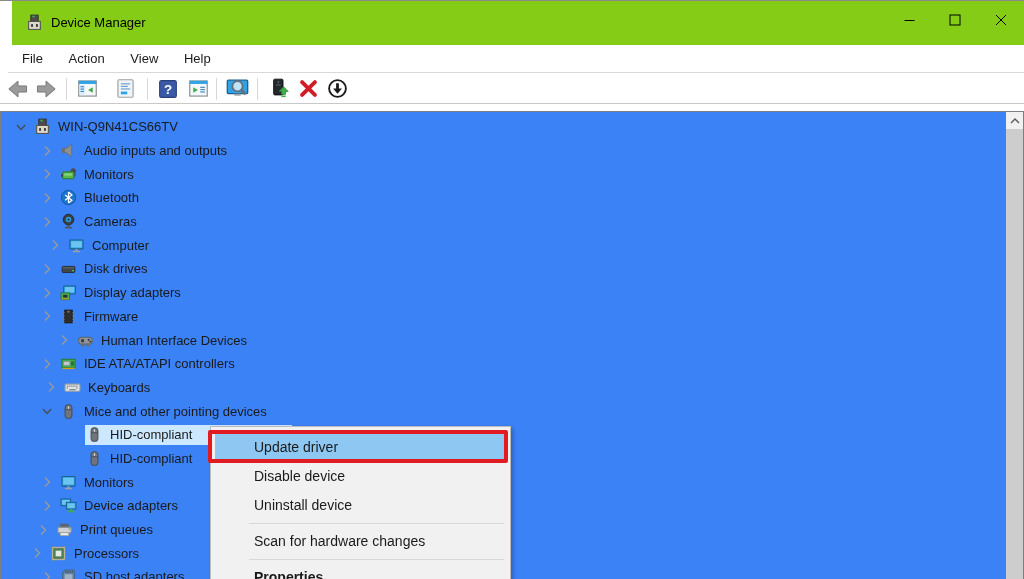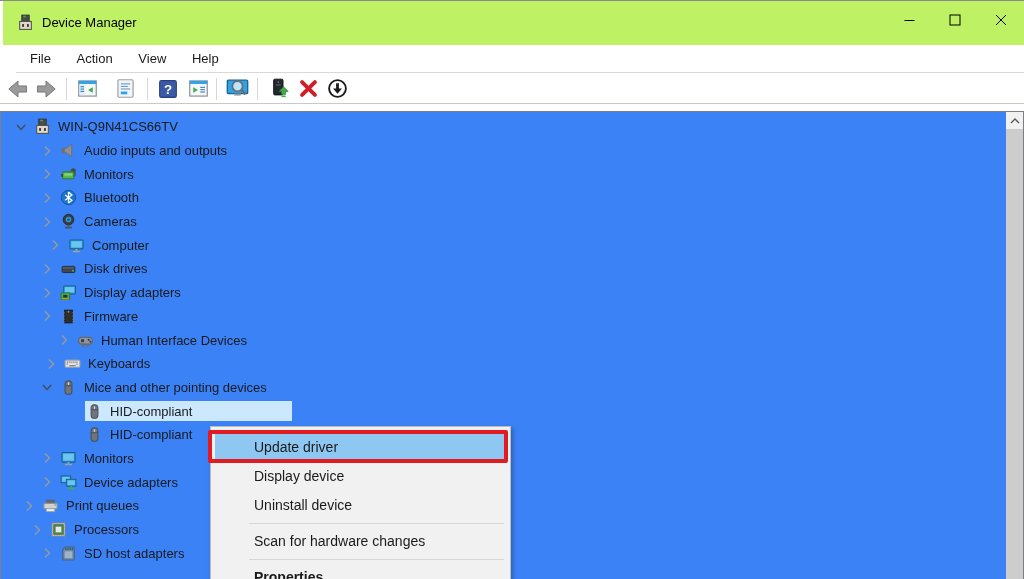--- a/index.html
+++ b/index.html
@@ -3,27 +3,27 @@
 <meta charset="utf-8">
 <style>
   * { box-sizing: border-box; }
   html,body { margin:0; padding:0; background:#fff; }
   .window {
     position:relative; width:1024px; height:579px; background:#fff;
     font-family:"Liberation Sans", sans-serif; overflow:hidden;
     border-top:1px solid #8a8a8a;
   }
   
-  .titlebar { position:absolute; left:3px; top:0; right:0; height:44px; background:#bef264; }
+  .titlebar { position:absolute; left:12px; top:0; right:0; height:44px; background:#84cc16; }
   .app-icon { position:absolute; left:14px; top:13px; width:17px; height:17px; }
   .title-text { position:absolute; left:39px; top:14px; font-size:13px; color:#000; }
   .caption-btns { position:absolute; right:0; top:0; height:38px; display:flex; }
   .cap-btn { width:46px; height:38px; display:flex; align-items:center; justify-content:center; }
   
-  .menubar { position:absolute; left:16px; top:44px; right:0; height:28px; background:#fff;
+  .menubar { position:absolute; left:8px; top:44px; right:0; height:28px; background:#fff;
              border-bottom:1px solid #d9d9d9; font-size:13px; color:#1a1a1a; }
   .menu-item { display:inline-block; padding:6px 11px 0 11px; }
   .menu-item:first-child { margin-left:3px; }
   
   .toolbar { position:absolute; left:0; top:73px; right:0; height:30px; background:#fff;
              border-bottom:1px solid #c9c9c9; display:flex; align-items:center; }
   .tb-btn { width:24px; height:24px; display:flex; align-items:center; justify-content:center; }
   .tb-sep { width:1px; height:22px; background:#d8d8d8; }
   .ml4{margin-left:4px} .ml5{margin-left:5px} .ml6{margin-left:6px} .ml8{margin-left:8px} .ml10{margin-left:10px} .ml14{margin-left:14px} .mr8{margin-right:8px} .mr9{margin-right:9px}
   
@@ -491,20 +491,35 @@
     </span>
     <span class="row-core">
       <span class="tree-icon">
               <svg viewBox="0 0 16 16">
                 <use href="#ic-hid"></use>
               </svg>
             </span>
       <span class="tree-label">Human Interface Devices</span>
     </span>
   </div>
+        <div class="tree-row" style="padding-left: 34px;">
+    <span class="chev">
+      <svg width="14" height="14" viewBox="0 0 14 14">
+              <polyline class="chev-line" fill="none" stroke-width="1.3" points="5,2.5 9.5,7 5,11.5" stroke="#9b9b9b"></polyline>
+            </svg>
+    </span>
+    <span class="row-core">
+      <span class="tree-icon">
+              <svg viewBox="0 0 16 16">
+                <use href="#ic-ide"></use>
+              </svg>
+            </span>
+      <span class="tree-label">IDE ATA/ATAPI controllers</span>
+    </span>
+  </div>
         <div class="tree-row" style="padding-left: 38px;">
     <span class="chev">
       <svg width="14" height="14" viewBox="0 0 14 14">
               <polyline class="chev-line" fill="none" stroke-width="1.3" points="5,2.5 9.5,7 5,11.5" stroke="#9b9b9b"></polyline>
             </svg>
     </span>
     <span class="row-core">
       <span class="tree-icon">
               <svg viewBox="0 0 16 16">
                 <use href="#ic-keyboard"></use>
@@ -577,21 +592,21 @@
     </span>
     <span class="row-core">
       <span class="tree-icon">
               <svg viewBox="0 0 16 16">
                 <use href="#ic-network"></use>
               </svg>
             </span>
       <span class="tree-label">Device adapters</span>
     </span>
   </div>
-        <div class="tree-row" style="padding-left: 16px; text-align: right;">
+        <div class="tree-row" style="padding-left: 30px; text-align: right;">
     <span class="chev">
       <svg width="14" height="14" viewBox="0 0 14 14">
               <polyline class="chev-line" fill="none" stroke-width="1.3" points="5,2.5 9.5,7 5,11.5" stroke="#9b9b9b"></polyline>
             </svg>
     </span>
     <span class="row-core">
       <span class="tree-icon">
               <svg viewBox="0 0 16 16">
                 <use href="#ic-printer"></use>
               </svg>
@@ -635,21 +650,21 @@
         <svg width="10" height="6" viewBox="0 0 10 6">
             <polyline points="1,5 5,1 9,5" fill="none" stroke="#5a5a5a" stroke-width="1.4"></polyline>
           </svg>
       </div>
       <div class="scroll-thumb"></div>
     </div>
   </div>
 
   <div class="context-menu" id="context-menu">
       <div class="mi hl">Update driver</div>
-      <div class="mi">Display device</div>
+      <div class="mi">Disable device</div>
       <div class="mi">Uninstall device</div>
       <div class="msep"></div>
       <div class="mi">Scan for hardware changes</div>
       <div class="msep"></div>
       <div class="mi bold">Properties</div>
     </div>
 
   <div class="annotation"></div>
 
 </div>

